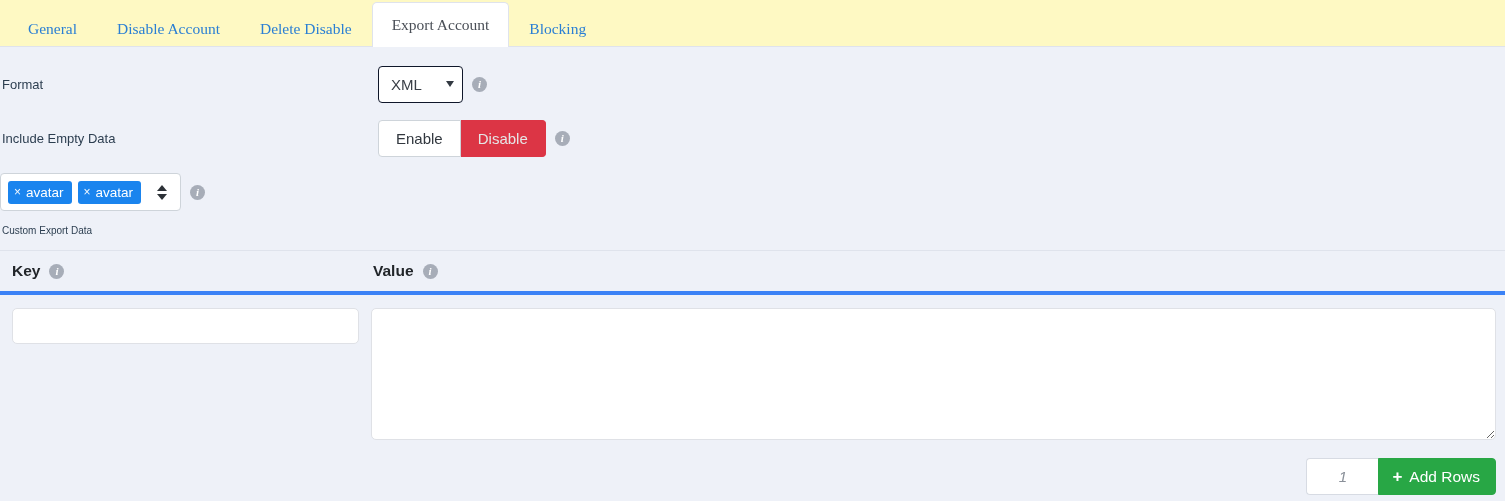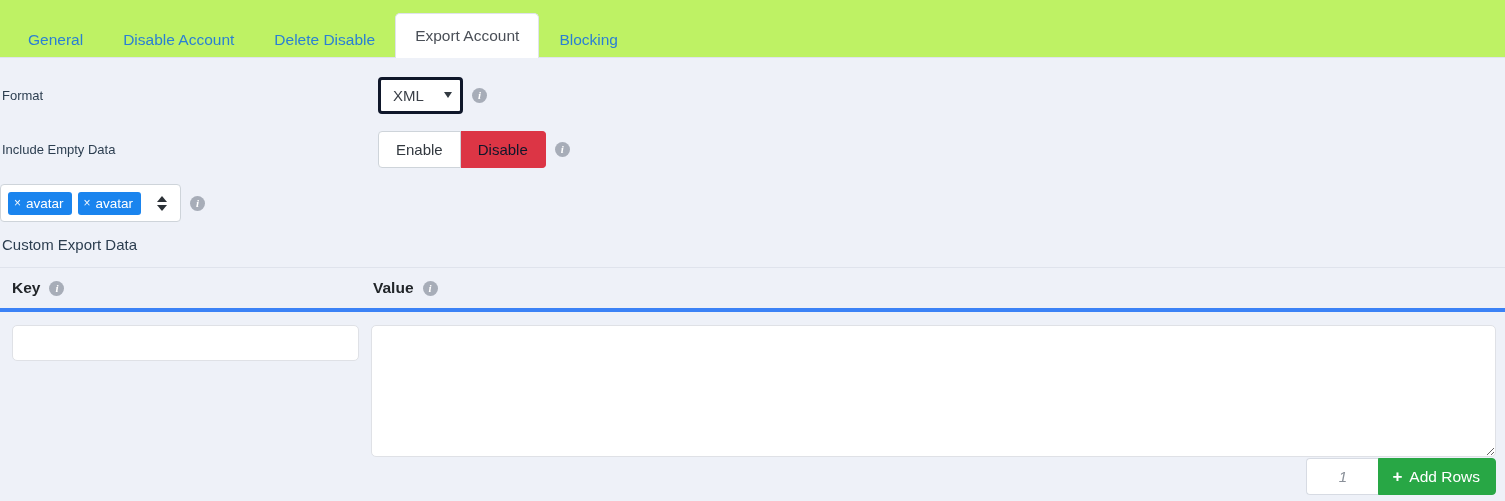--- a/index.html
+++ b/index.html
@@ -12,27 +12,28 @@
     background: #eef1f8;
     font-family: "Liberation Sans", sans-serif;
     font-size: 15px;
     color: #2c3e50;
     overflow: hidden;
     position: relative;
   }
 
   
   .tabbar {
-    height: 58px;
+    height: 47px;
     position: relative;
     display: flex;
     align-items: flex-end;
     padding-left: 8px;
     box-sizing: border-box;
-    background: #bef264;
+    background: #fef9c3;
+    font-family: Liberation Serif, serif;
   }
   .tabbar::after {
     content: "";
     position: absolute;
     left: 0; right: 0; bottom: 0;
     height: 1px;
     background: #dfe3ec;
   }
   .tab {
     position: relative;
@@ -96,21 +97,21 @@
     flex: 0 0 auto;
     cursor: pointer;
     user-select: none;
   }
 
   
   .select-box {
     width: 85px;
     height: 37px;
     background: #fff;
-    border: 3px solid #0f172a;
+    border: 1px solid #0f172a;
     border-radius: 4px;
     display: flex;
     align-items: center;
     justify-content: space-between;
     padding: 0 8px 0 12px;
     box-sizing: border-box;
     font-size: 15px;
     color: #3a3f47;
     cursor: pointer;
   }
@@ -134,21 +135,21 @@
     background: #fff;
     color: #32383f;
     cursor: pointer;
     box-sizing: border-box;
   }
   .btn-toggle:first-child { border-radius: 4px 0 0 4px; }
   .btn-toggle:last-child { border-radius: 0 4px 4px 0; border-left: none; }
   .btn-toggle.danger-active {
     background: #dc3545;
     border-color: #dc3545;
-    color: #0f172a;
+    color: #e5e5e5;
   }
 
   
   .multiselect {
     min-width: 170px;
     height: 38px;
     background: #fff;
     border: 1px solid #ced4da;
     border-radius: 4px;
     display: flex;
@@ -189,21 +190,21 @@
     display: block;
     width: 0; height: 0;
     border-left: 5px solid transparent;
     border-right: 5px solid transparent;
   }
   .stepper .up { border-bottom: 6px solid #2c3137; }
   .stepper .dn { border-top: 6px solid #2c3137; }
 
   
   .section-title {
-    font-size: 15px;
+    font-size: 10px;
     color: #2c3e50;
     padding: 6px 0 14px 2px;
   }
   .table-head {
     display: flex;
     border-top: 1px solid #dfe3ec;
     border-bottom: 4px solid #3b82f6;
     height: 45px;
     align-items: center;
     box-sizing: border-box;

